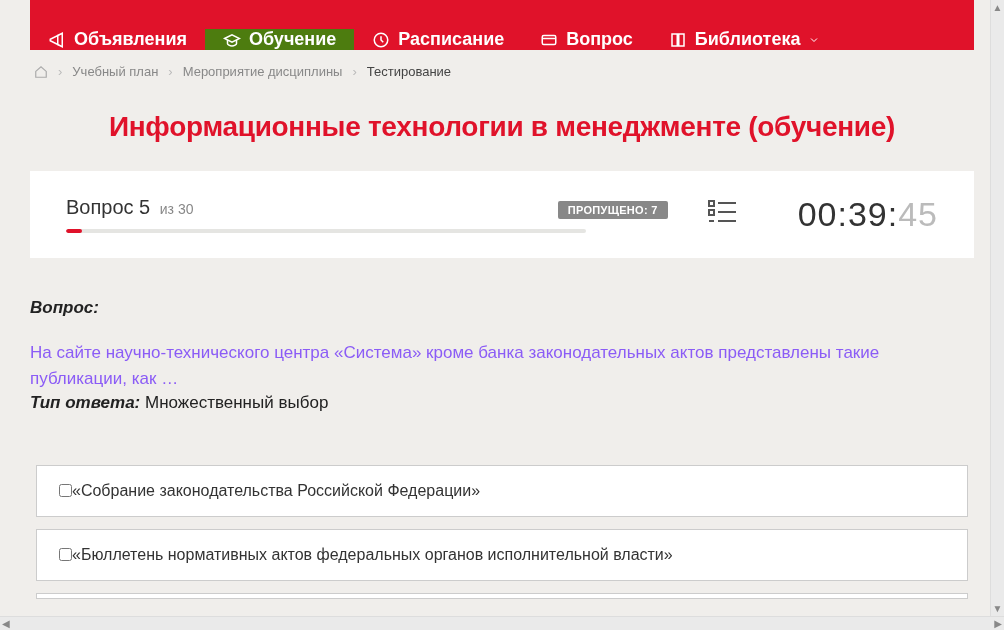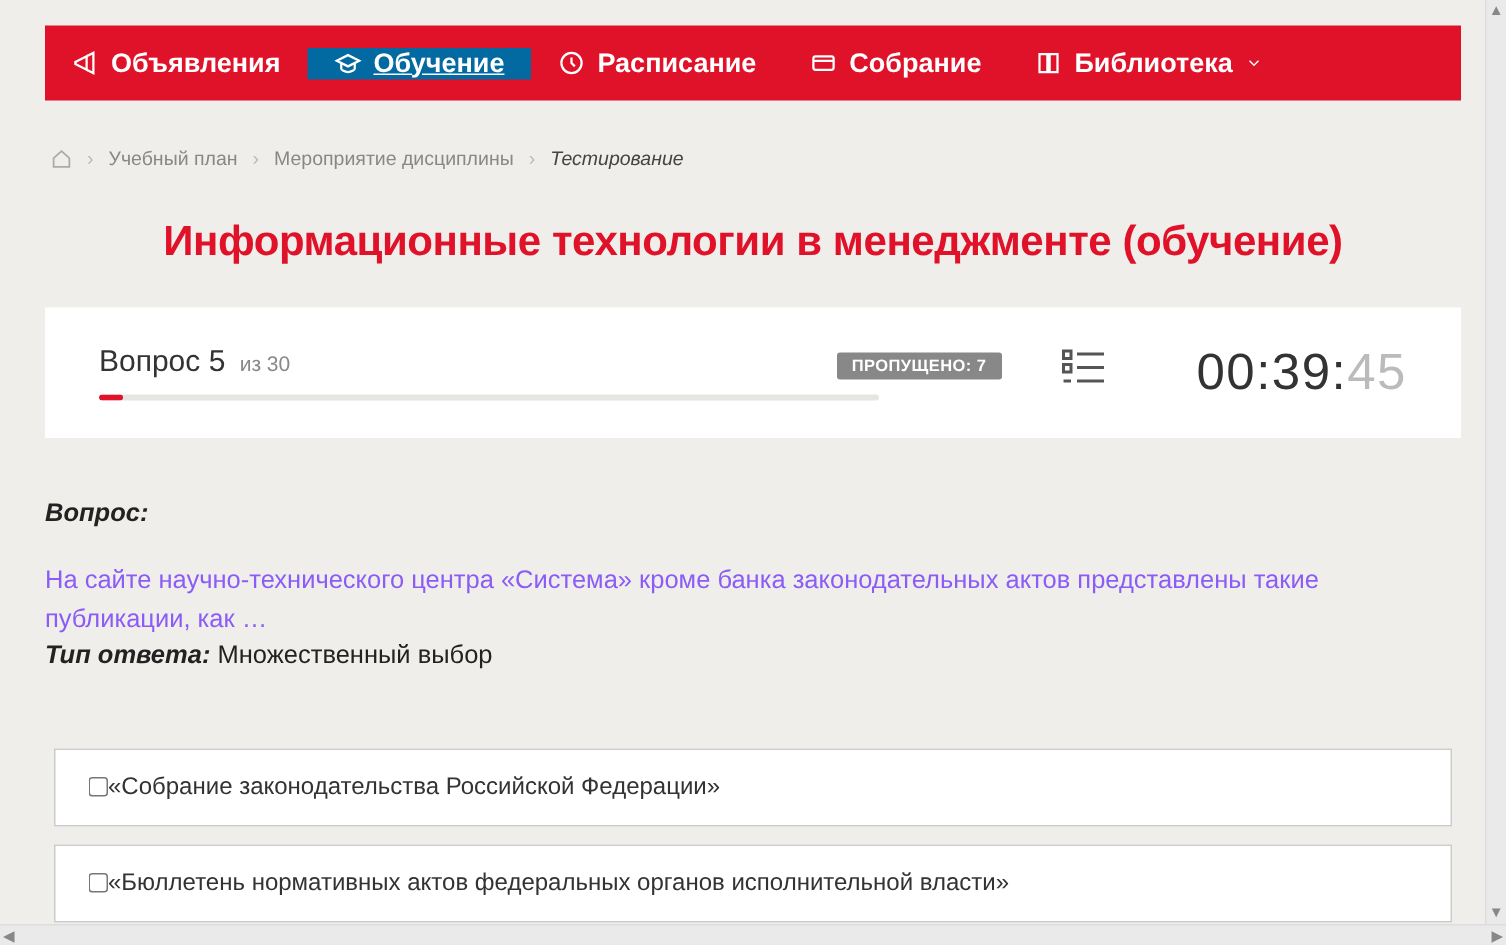--- a/index.html
+++ b/index.html
@@ -10,50 +10,49 @@
     }
     .page {
       width: 1004px;
       min-height: 630px;
       background: #f0eeeb;
       position: relative;
     }
     .nav {
       display: flex;
       background: #e0122a;
-      margin: 17px 30px;
+      margin: 0 30px;
       height: 50px;
-      align-items: center;
+      align-items: flex-end;
     }
     .nav-item {
       display: flex;
       align-items: center;
       padding: 0 18px;
       color: #fff;
       font-size: 18px;
       font-weight: 600;
       cursor: pointer;
       gap: 8px;
     }
     .nav-item.active {
-      background: #0369a1;
-      text-decoration: underline;
+      background: #4d7c0f;
     }
     .nav-item svg { flex-shrink: 0; }
     .breadcrumb {
       display: flex;
       align-items: center;
       padding: 14px 34px;
       gap: 10px;
       font-size: 13px;
       color: #888;
     }
     .breadcrumb .home-icon svg { display: block; }
     .breadcrumb .sep { color: #bbb; }
-    .breadcrumb .current { color: #444; font-style: italic; }
+    .breadcrumb .current { color: #444; }
     .breadcrumb a { color: #888; text-decoration: none; cursor: pointer; }
     .page-title {
       text-align: center;
       color: #e0122a;
       font-size: 28px;
       font-weight: 700;
       padding: 18px 30px 28px;
       letter-spacing: -0.3px;
     }
     .status-bar {
@@ -197,21 +196,21 @@
           <circle cx="12" cy="12" r="9"></circle>
           <path d="M12 7v5l3 3"></path>
         </svg>
       <span>Расписание</span>
     </div>
     <div class="nav-item">
       <svg width="18" height="18" viewBox="0 0 24 24" fill="none" stroke="#fff" stroke-width="2">
           <rect x="3" y="6" width="18" height="12" rx="2"></rect>
           <path d="M3 10h18"></path>
         </svg>
-      <span>Собрание</span>
+      <span>Вопрос</span>
     </div>
     <div class="nav-item">
       <svg width="18" height="18" viewBox="0 0 24 24" fill="none" stroke="#fff" stroke-width="2">
           <path d="M4 4h7v16H4zM13 4h7v16h-7z"></path>
         </svg>
       <span>Библиотека</span>
       <svg width="12" height="12" viewBox="0 0 24 24" fill="none" stroke="#fff" stroke-width="2">
           <path d="M6 9l6 6 6-6"></path>
         </svg>
     </div>

